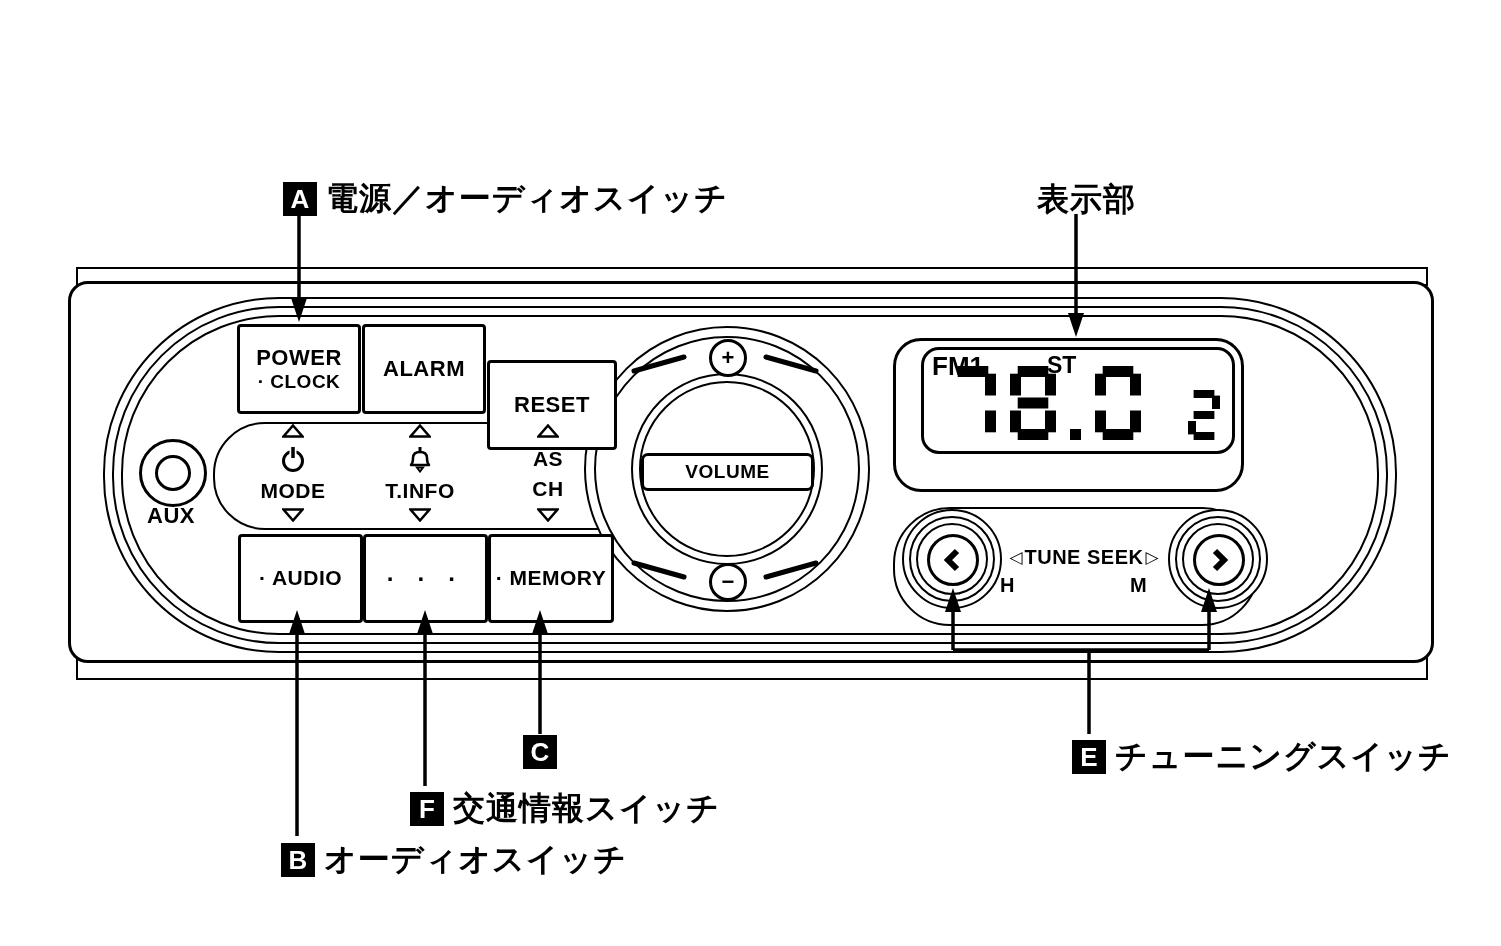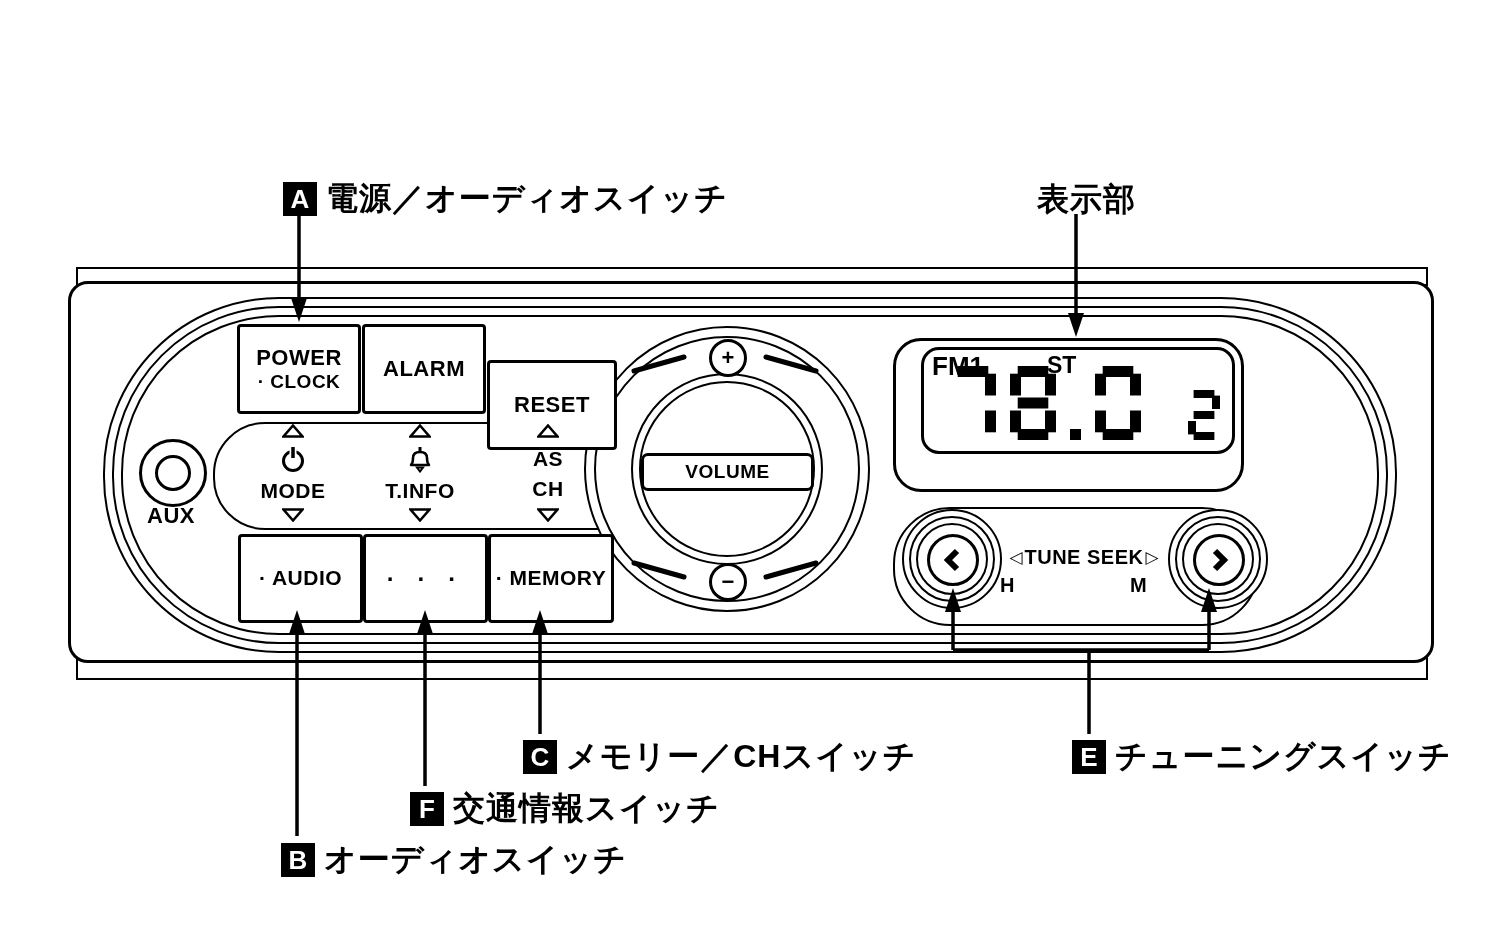--- a/index.html
+++ b/index.html
@@ -258,21 +258,20 @@
   <div class="hm h-lab">H</div>
   <div class="hm m-lab">M</div>
 
   <div class="callout lab-a">
     <span class="badge">A</span>
     <span class="txt">電源／オーディオスイッチ</span>
   </div>
   <div class="lab-disp abs">表示部</div>
   <div class="callout lab-c">
     <span class="badge">C</span>
-    <span class="txt">メモリー／CHスイッチ</span>
   </div>
   <div class="callout lab-e">
     <span class="badge">E</span>
     <span class="txt">チューニングスイッチ</span>
   </div>
   <div class="callout lab-f">
     <span class="badge">F</span>
     <span class="txt">交通情報スイッチ</span>
   </div>
   <div class="callout lab-b">

